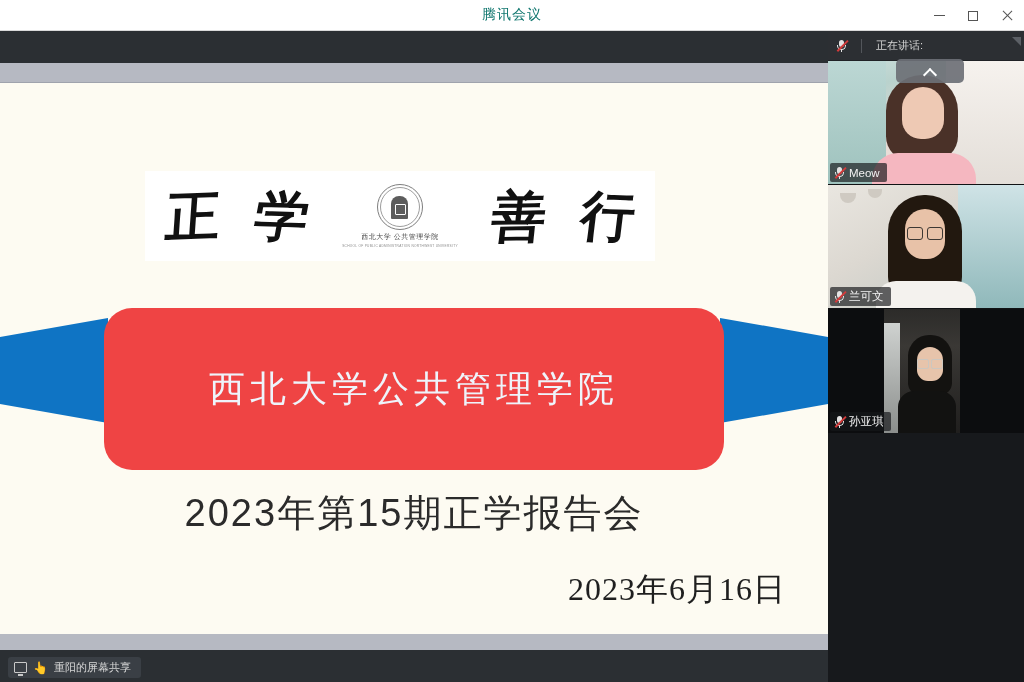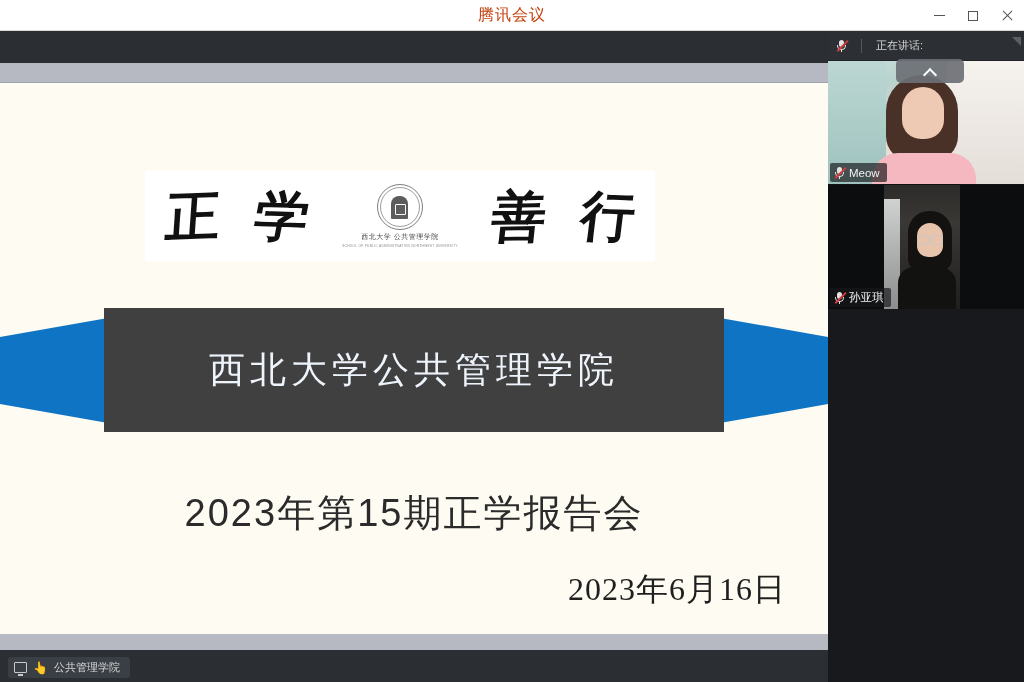--- a/index.html
+++ b/index.html
@@ -17,21 +17,21 @@
 
   
   .titlebar {
     position: absolute; top: 0; left: 0;
     width: 1024px; height: 31px;
     background: #ffffff;
     border-bottom: 1px solid #d9d9d9;
     display: flex; align-items: center; justify-content: center;
   }
   .titlebar-title {
-    font-size: 16px; color: #c2410c; letter-spacing: 1px;
+    font-size: 14px; color: #0f766e; letter-spacing: 1px;
   }
   .win-controls {
     position: absolute; right: 0; top: 0;
     height: 31px; display: flex; align-items: center;
   }
   .win-btn {
     width: 34px; height: 31px;
     display: flex; align-items: center; justify-content: center;
     color: #555; font-size: 13px; cursor: pointer;
   }
@@ -160,23 +160,23 @@
   }
   .ribbon-tail-l, .ribbon-tail-r {
     position: absolute; top: 10px;
     width: 108px; height: 105px;
     background: #0f74c4;
   }
   .ribbon-tail-l { left: 0; clip-path: polygon(0 18%, 100% 0, 100% 100%, 0 82%); }
   .ribbon-tail-r { right: 0; clip-path: polygon(0 0, 100% 18%, 100% 82%, 0 100%); }
   .ribbon-main {
     position: absolute; left: 104px; top: 0;
-    width: 620px; height: 124px;
-    background: #404040;
-    display: flex; align-items: center; justify-content: center;
+    width: 620px; height: 162px;
+    background: #ef4444;
+    display: flex; align-items: center; justify-content: center; border-radius: 28px;
   }
   .ribbon-title {
     font-size: 36px; color: #eef4fb; letter-spacing: 5px;
     font-weight: 400;
   }
 
   .slide-subtitle {
     position: absolute; left: 0; top: 378px;
     width: 828px; text-align: center;
     font-size: 38px; color: #2b2b2b; letter-spacing: 2px; margin-top: 27px;
@@ -411,21 +411,21 @@
       <div class="slide-subtitle">2023年第15期正学报告会</div>
       <div class="slide-date">2023年6月16日</div>
     </div>
 
     <div class="share-botband"></div>
 
     <div class="share-bottom">
       <div class="share-pill">
         <span class="screen-icon"></span>
         <span class="share-hand">👆</span>
-        <span class="share-pill-label">公共管理学院</span>
+        <span class="share-pill-label">重阳的屏幕共享</span>
       </div>
     </div>
   </div>
 
   <div class="video-panel">
 
     <div class="speaking-bar">
       <span class="mic">
         <span class="mic-body"></span>
           <span class="mic-arc"></span>
@@ -453,20 +453,40 @@
         <span class="mic">
           <span class="mic-body"></span>
             <span class="mic-arc"></span>
           <span class="mic-stem"></span>
             <span class="mic-slash"></span>
         </span>
         <span class="name-text">Meow</span>
       </div>
     </div>
 
+    <div class="tile t2">
+      <div class="tile-bg">
+        <div class="win"></div>
+          <div class="lamp"></div>
+          <div class="lamp2"></div>
+        <div class="hair"></div>
+          <div class="face"></div>
+        <div class="glass"></div>
+          <div class="body"></div>
+      </div>
+      <div class="name-tag">
+        <span class="mic">
+          <span class="mic-body"></span>
+            <span class="mic-arc"></span>
+          <span class="mic-stem"></span>
+            <span class="mic-slash"></span>
+        </span>
+        <span class="name-text">兰可文</span>
+      </div>
+    </div>
 
 
 
     <div class="tile t5 last">
       <div class="tile-bg">
         <div class="port"></div>
           <div class="lightstrip"></div>
         <div class="hair"></div>
           <div class="face"></div>
         <div class="glass"></div>

